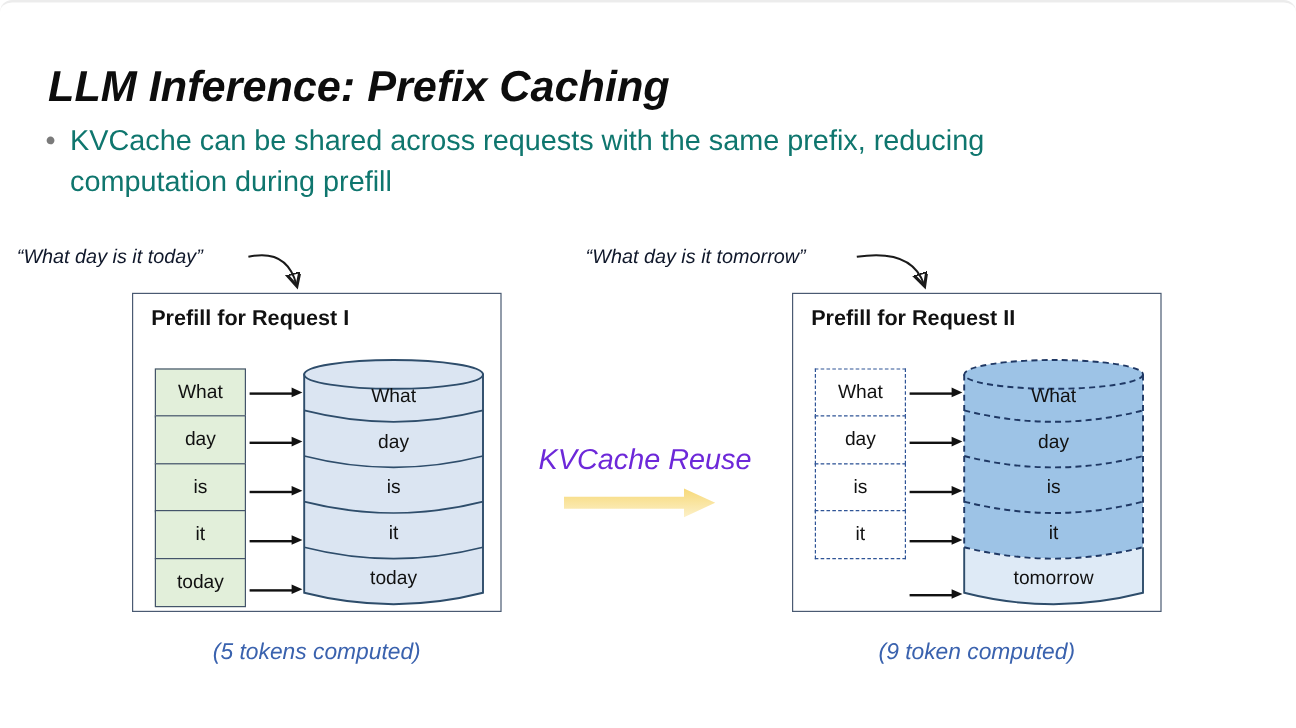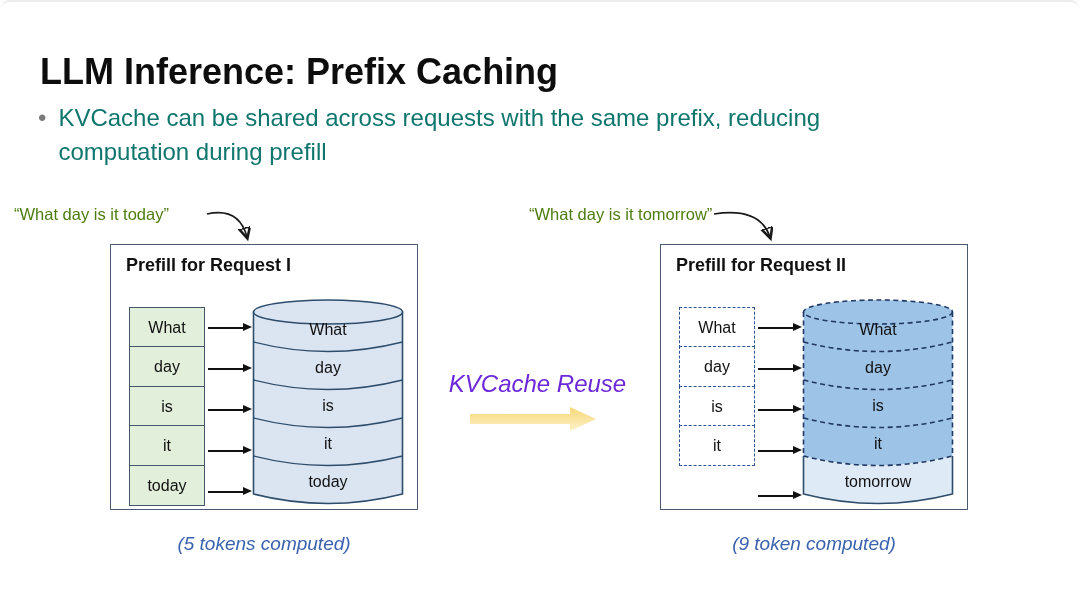--- a/index.html
+++ b/index.html
@@ -8,33 +8,33 @@
     width:1080px;height:607px;
     background:#ffffff;
     border-top:2px solid #ececec;
     border-radius:10px 10px 0 0;
     font-family:"Liberation Sans", sans-serif;
     overflow:hidden;
   }
   
   .title{
     position:absolute;left:40px;top:50px;margin:0;
-    font-size:36px;font-weight:bold;color:#0d0d0d;line-height:1.1;
+    font-size:36px;font-weight:bold;color:#0d0d0d;line-height:1.1;font-style:italic;
   }
   .bullet-row{position:absolute;left:38px;top:99px;width:880px;display:flex;}
   .bullet-dot{color:#7a7a7a;font-size:24px;line-height:34px;margin-right:12px;}
   .bullet-text{margin:0;color:#0f766e;font-size:24px;line-height:34px;max-width:860px;}
 
   
   .query{
     position:absolute;top:203px;
-    font-size:16.5px;color:#4d7c0f;white-space:nowrap;
+    font-size:16.5px;font-style:italic;color:#0f172a;white-space:nowrap;
   }
   .query-left{left:14px;}
-  .query-right{left:529px;}
+  .query-right{left:488px;}
   .curve{position:absolute;overflow:visible;}
   .curve path{stroke:#1a1a1a;stroke-width:1.6;fill:none;}
   .curve-left{left:205px;top:205px;}
   .curve-right{left:712px;top:205px;}
 
   
   .panel{
     position:absolute;top:242px;width:308px;height:266px;
     border:1.6px solid #4a5a72;background:#fff;box-sizing:border-box;padding-left:40px;
   }

